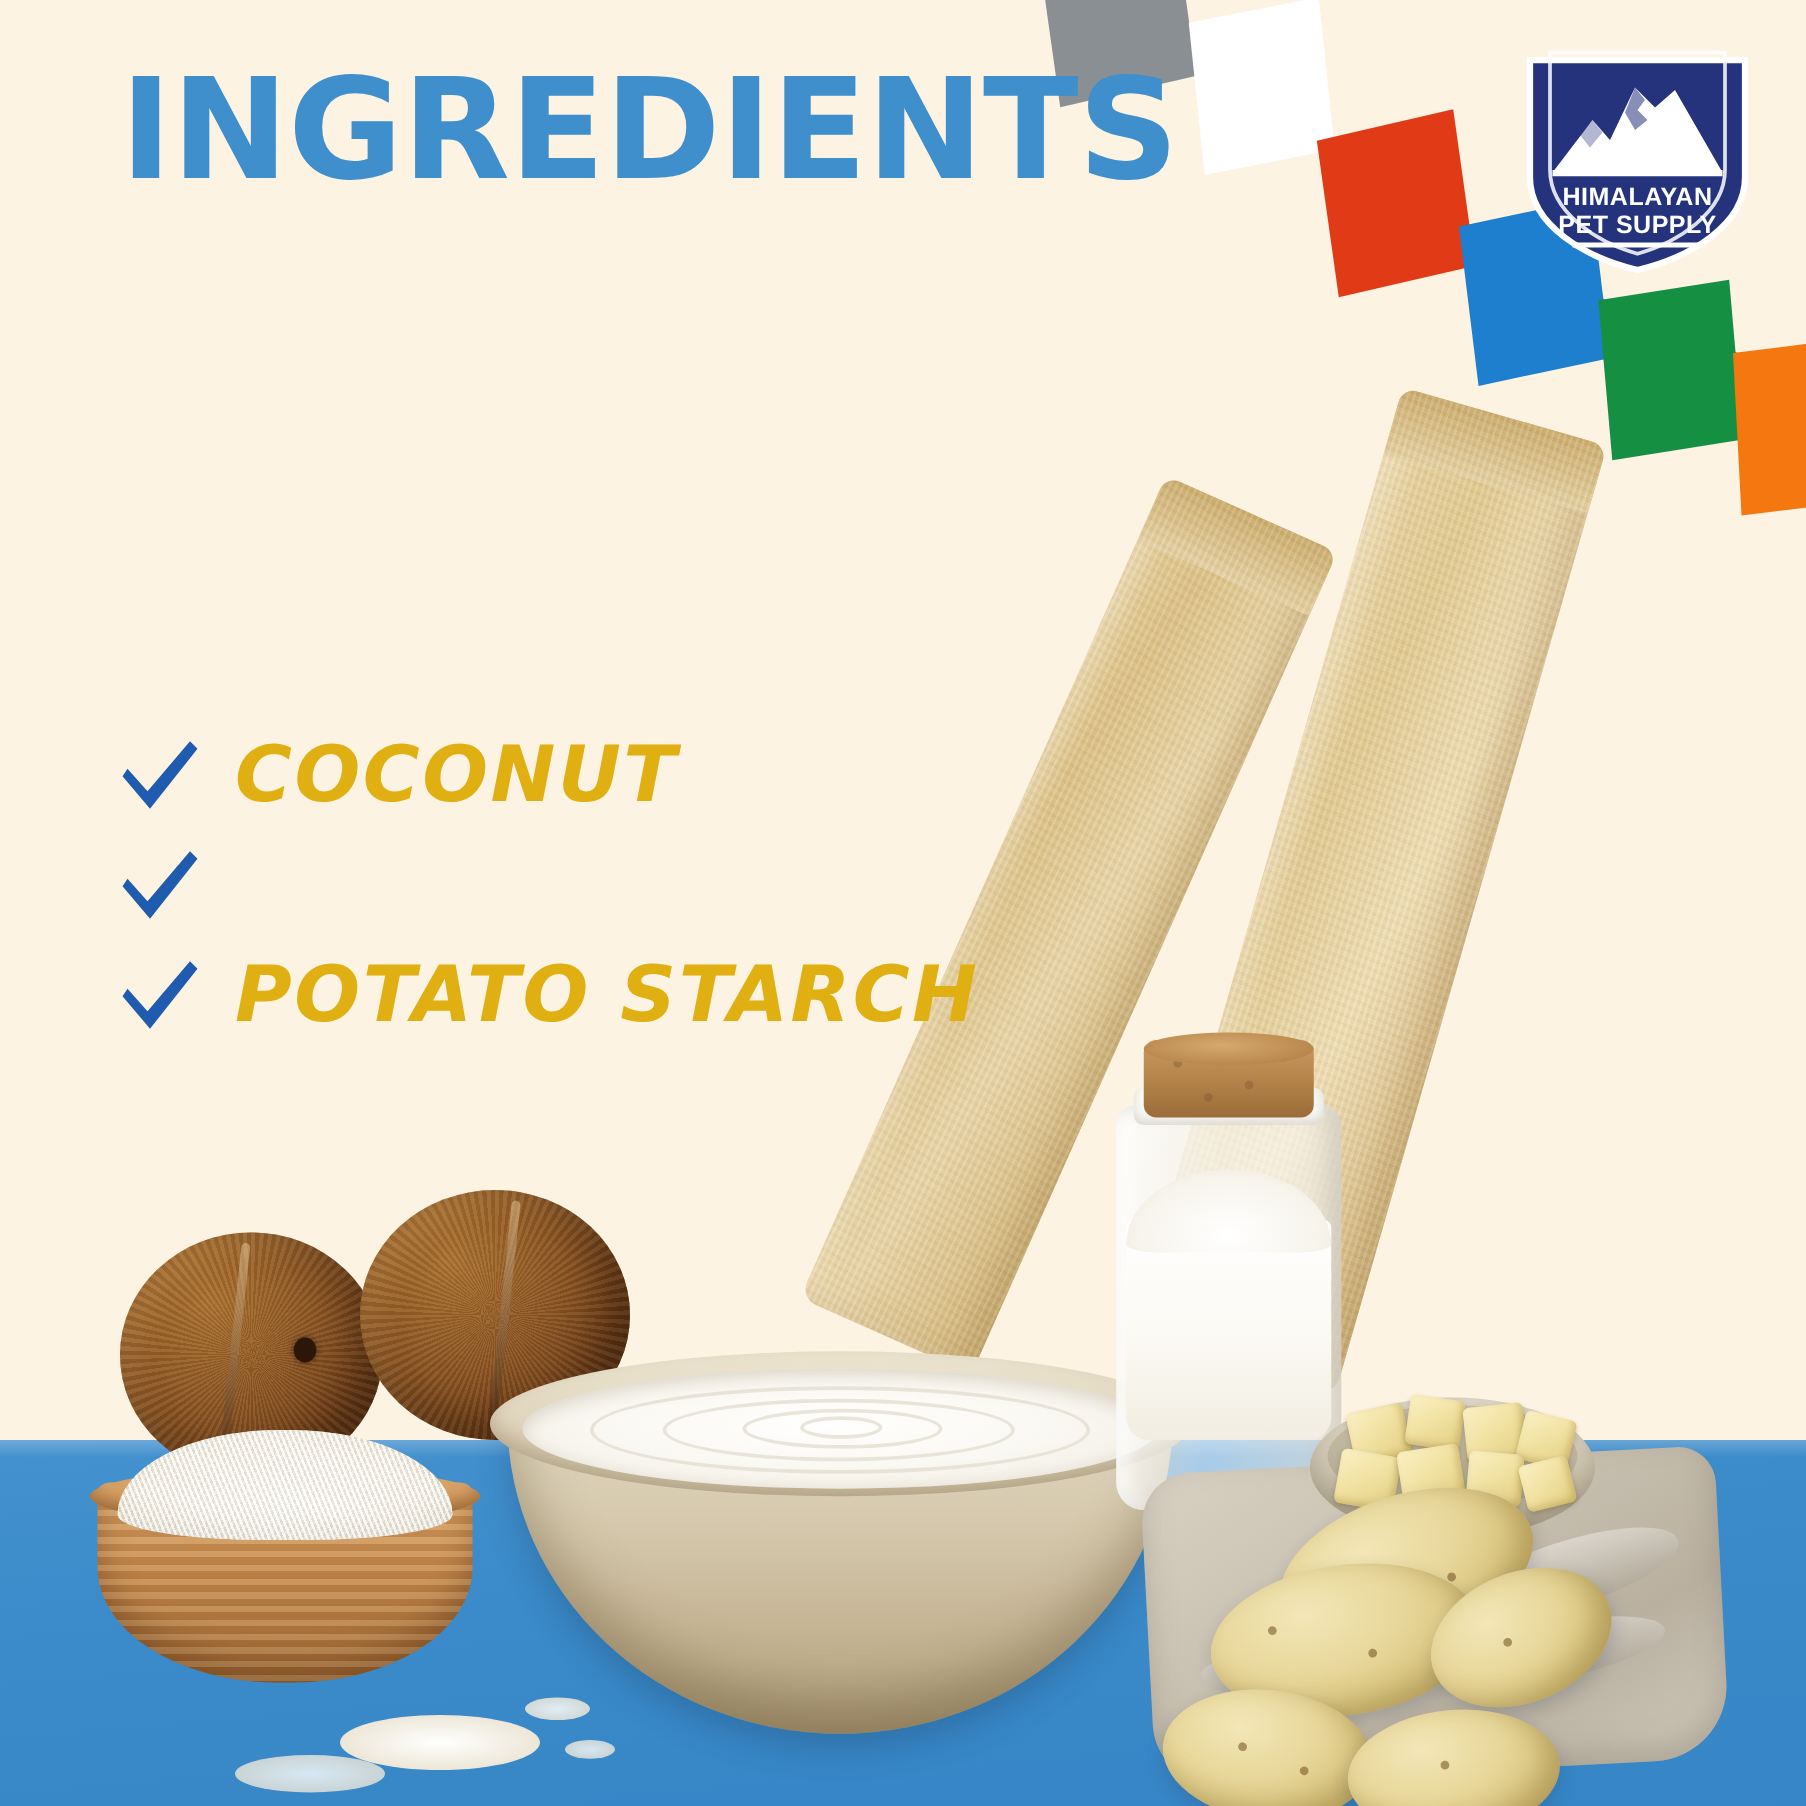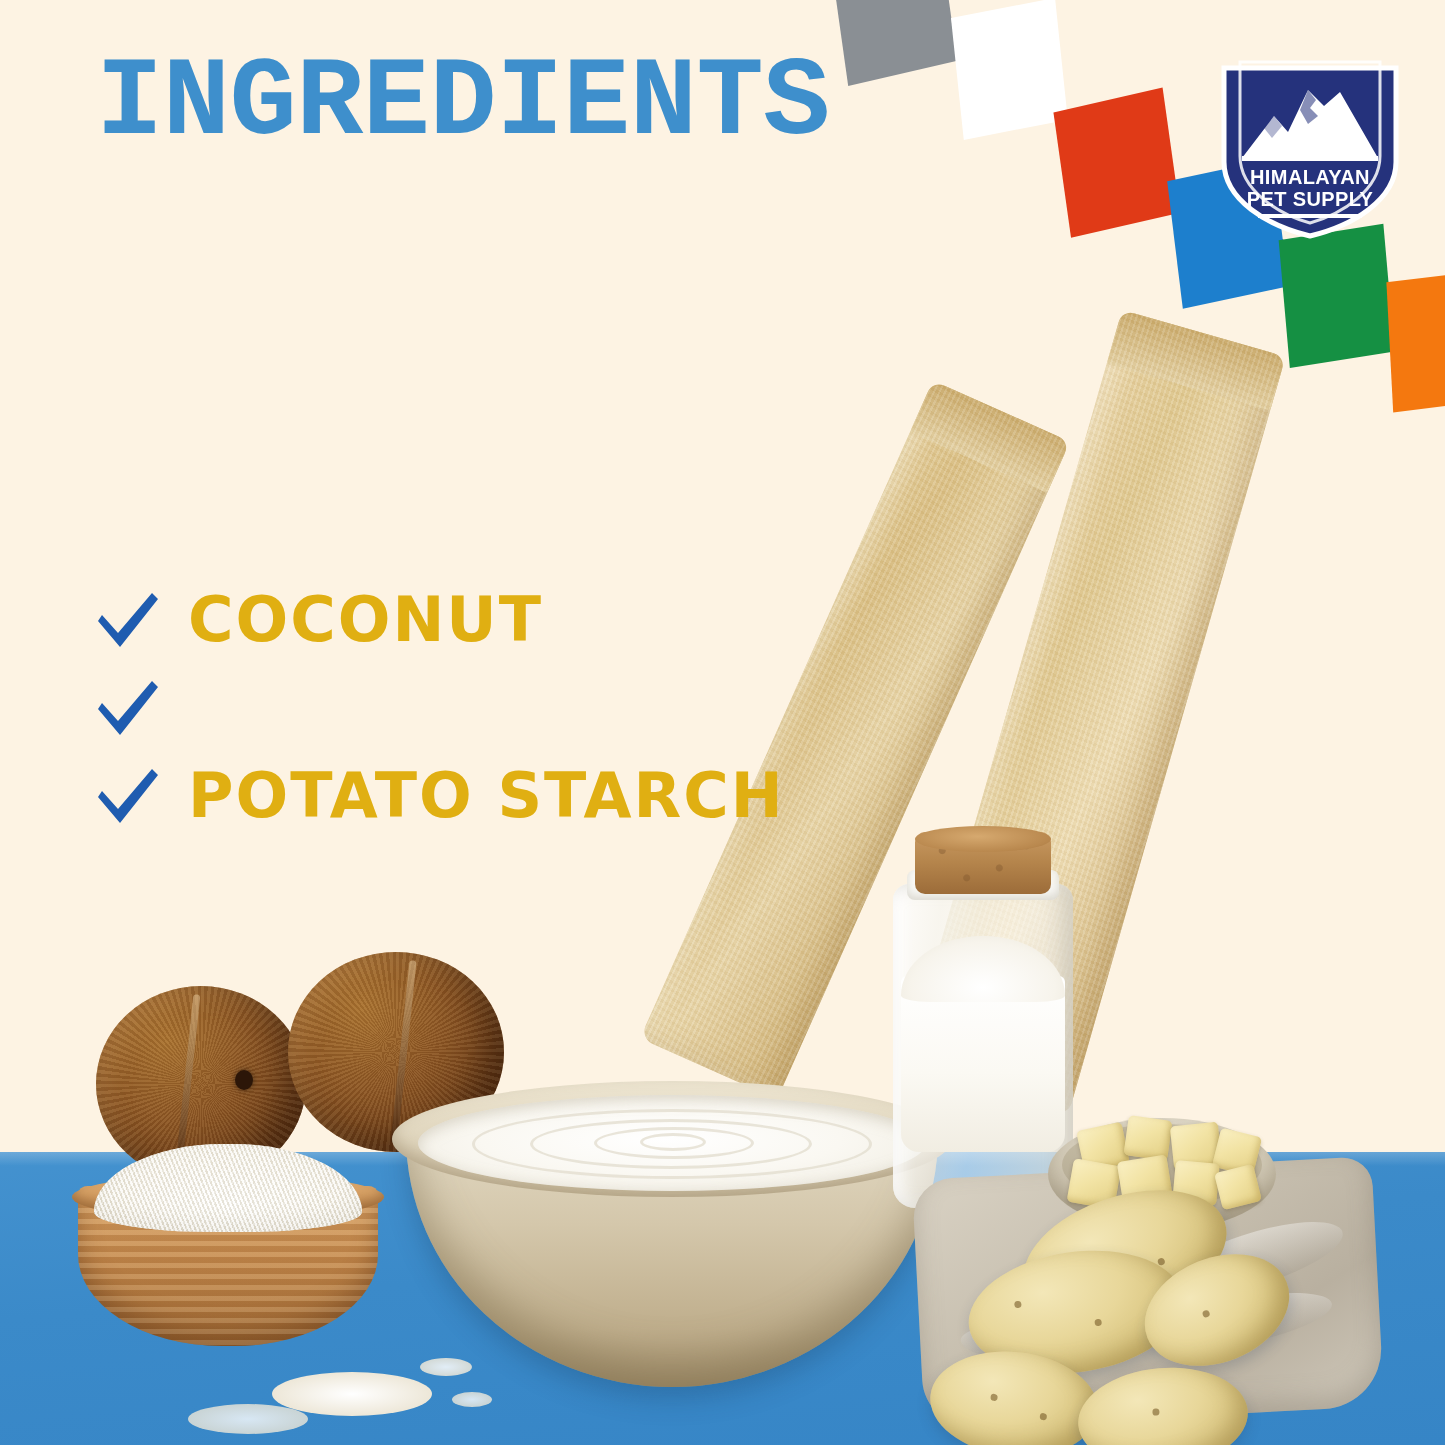--- a/index.html
+++ b/index.html
@@ -28,57 +28,57 @@
     position:absolute; left:96px; top:52px; width:900px;
     color:#3E8FCC;
     font-family:"DejaVu Sans", sans-serif;
     font-weight:700;
     font-size:104px;
     line-height:0.93;
     letter-spacing:1px;
     text-transform:uppercase;
   }
   .headline .l1 { display:block; }
-  .headline .l2 { display:block; font-size:112px; letter-spacing:-0.5px;font-family:Liberation Mono, monospace; }
+  .headline .l2 { display:block; font-size:112px; letter-spacing:-0.5px; }
 
   
   .subhead {
     position:absolute; left:96px; top:325px; width:880px;
     font-family:"Liberation Sans", sans-serif;
     font-weight:700;
     font-size:68px;
     line-height:1.12;
     color:#1C3C84;
     letter-spacing:-1px;
   }
   .subhead .accent { color:#E03A17; }
   .subhead .line { display:block; white-space:nowrap; }
 
   
   .bullets { position:absolute; left:92px; top:575px; width:900px; }
-  .bullet-row { position:relative; height:88px; display:flex; align-items:center; }
+  .bullet-row { position:relative; height:88px; display:flex; align-items:center;font-style:italic; }
   .check { width:72px; height:72px; flex:0 0 72px; position:relative; }
   .check svg { position:absolute; left:0; top:2px; }
   .bullet-label {
     font-family:"DejaVu Sans", sans-serif;
     font-weight:700;
     font-size:62px;
     letter-spacing:2px;
     color:#E0AF12;
     text-transform:uppercase;
     margin-left:24px;
     white-space:nowrap;
   }
 
   
   .banner { position:absolute; left:820px; top:-20px; width:640px; height:420px; }
   .flag { position:absolute; transform-origin:top center; }
 
   
-  .logo { position:absolute; left:1212px; top:50px; width:196px; height:192px; }
+  .logo { position:absolute; left:1212px; top:30px; width:196px; height:192px; }
 
   
   .chew { position:absolute; border-radius:14px; }
   .chew-a {
     left:780px; top:380px; width:150px; height:720px;
     transform:rotate(24deg);
     background:linear-gradient(100deg,#E4CE9C 0%,#D9BE82 25%,#E7D4A6 55%,#CDAF72 100%);
     box-shadow:inset -14px 0 26px rgba(150,115,55,.34), inset 10px 0 20px rgba(255,250,230,.45);
   }
   .chew-b {

